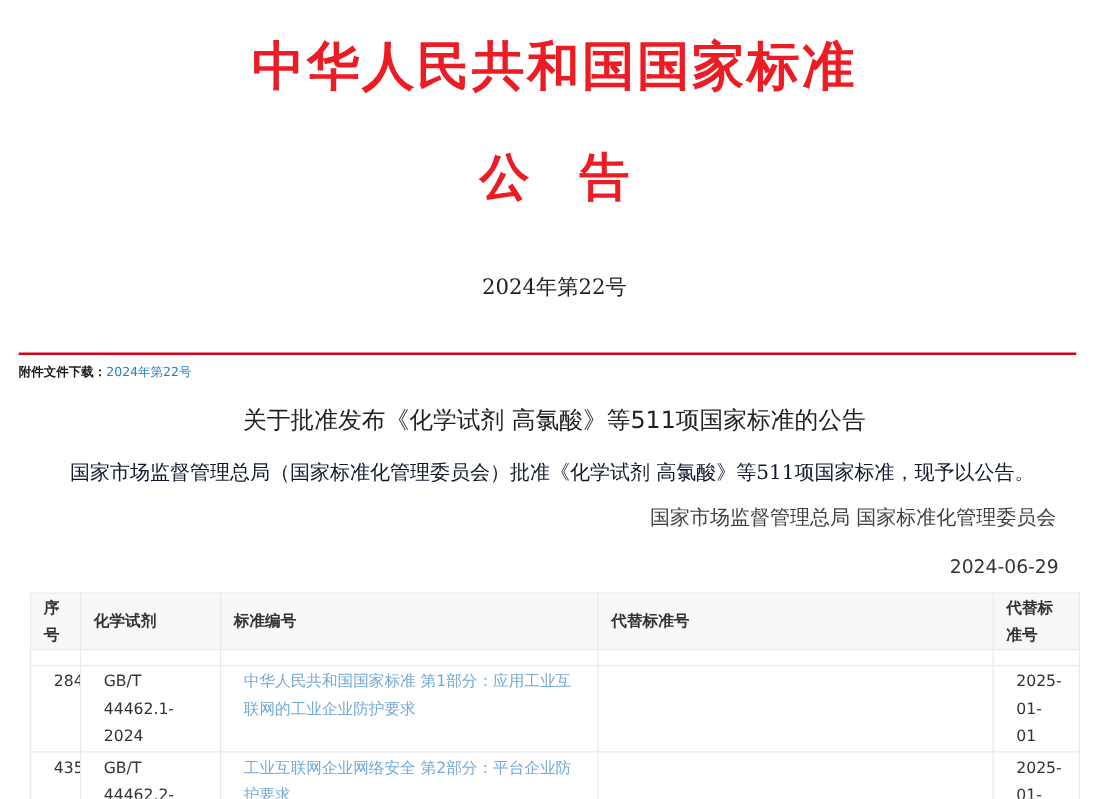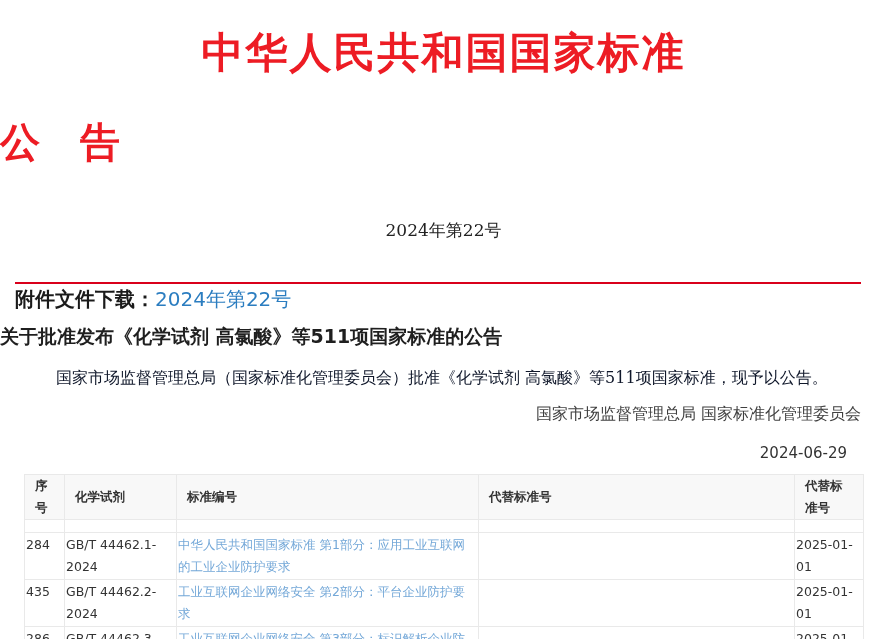--- a/index.html
+++ b/index.html
@@ -16,21 +16,21 @@
     text-align: center;
     font-family: "DejaVu Serif", serif;
     font-weight: 700;
     font-size: 42px;
     line-height: 1.1;
     color: #ed1c24;
     letter-spacing: 2px;
   }
   .subtitle {
     margin-top: 44px;
-    text-align: left;
+    text-align: center;
     font-family: "DejaVu Serif", serif;
     font-weight: 700;
     font-size: 40px;
     line-height: 1.1;
     color: #ed1c24;
   }
   .issue-no {
     margin-top: 54px;
     text-align: center;
     font-family: "DejaVu Serif", serif;
@@ -39,48 +39,49 @@
     color: #222222;
   }
   .red-divider {
     border: none;
     border-top: 2px solid #d9001b;
     margin: 40px 26px 0 15px;
     height: 0;
   }
   .attachment-row {
     margin: 5px 26px 0 15px;
-    font-size: 20px;
+    font-size: 10px;
     font-weight: 600;
     line-height: 20px;
     color: #1a1a1a;
   }
   .attachment-link {
     color: #2b7dc0;
     font-weight: 500;
     text-decoration: none;
     cursor: pointer;
   }
   .announce-heading {
     margin-top: 14px;
+    text-align: center;
     font-size: 19px;
-    font-weight: 700;
+    font-weight: 400;
     line-height: 26px;
     color: #1f1f1f;
   }
   .announce-body {
     margin: 18px 26px 0 24px;
     text-indent: 2em;
     font-family: "DejaVu Serif", serif;
     font-size: 16px;
     line-height: 22px;
     color: #0f172a;
   }
   .issuer-line {
-    margin: 14px 26px 0 0;
+    margin: 14px 42px 0 0;
     text-align: right;
     font-family: "DejaVu Serif", serif;
     font-size: 16px;
     line-height: 22px;
     color: #3f3f3f;
   }
   .date-line {
     margin: 18px 40px 0 0;
     text-align: right;
     font-size: 15px;
@@ -93,21 +94,21 @@
     margin: 10px 24px 0 24px;
     border-collapse: collapse;
     table-layout: fixed;
     font-size: 12.5px;
     color: #333333;
   }
   .std-table th, .std-table td {
     border: 1px solid #e9e9e9;
     text-align: left;
     vertical-align: top;
-    padding: 1px 1px;
+    padding: 1px 18px;
     line-height: 22px;
     overflow: hidden;
   }
   .std-table thead th {
     background: #f8f8f8;
     font-weight: 700;
     height: 27px;
     vertical-align: middle;
     padding: 0 10px;
     color: #333333;

